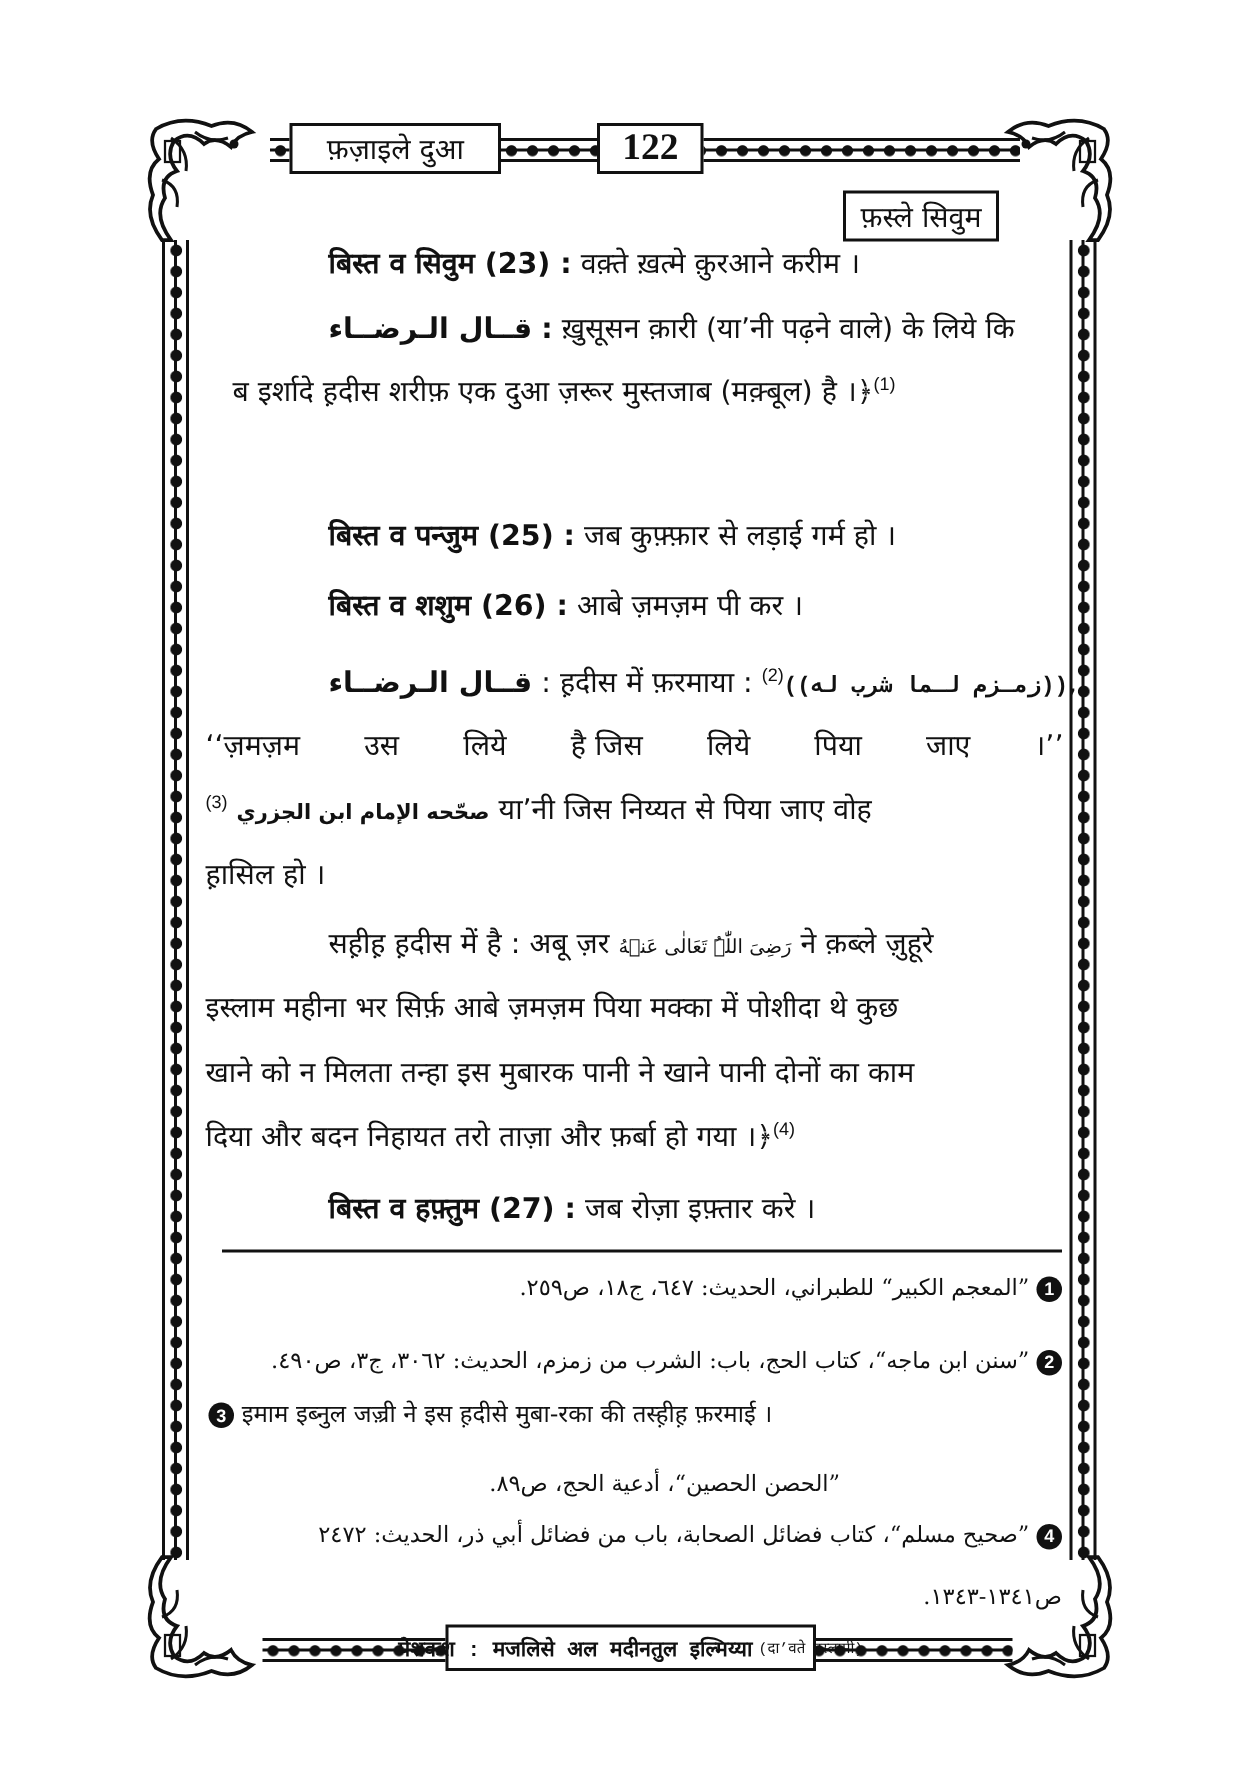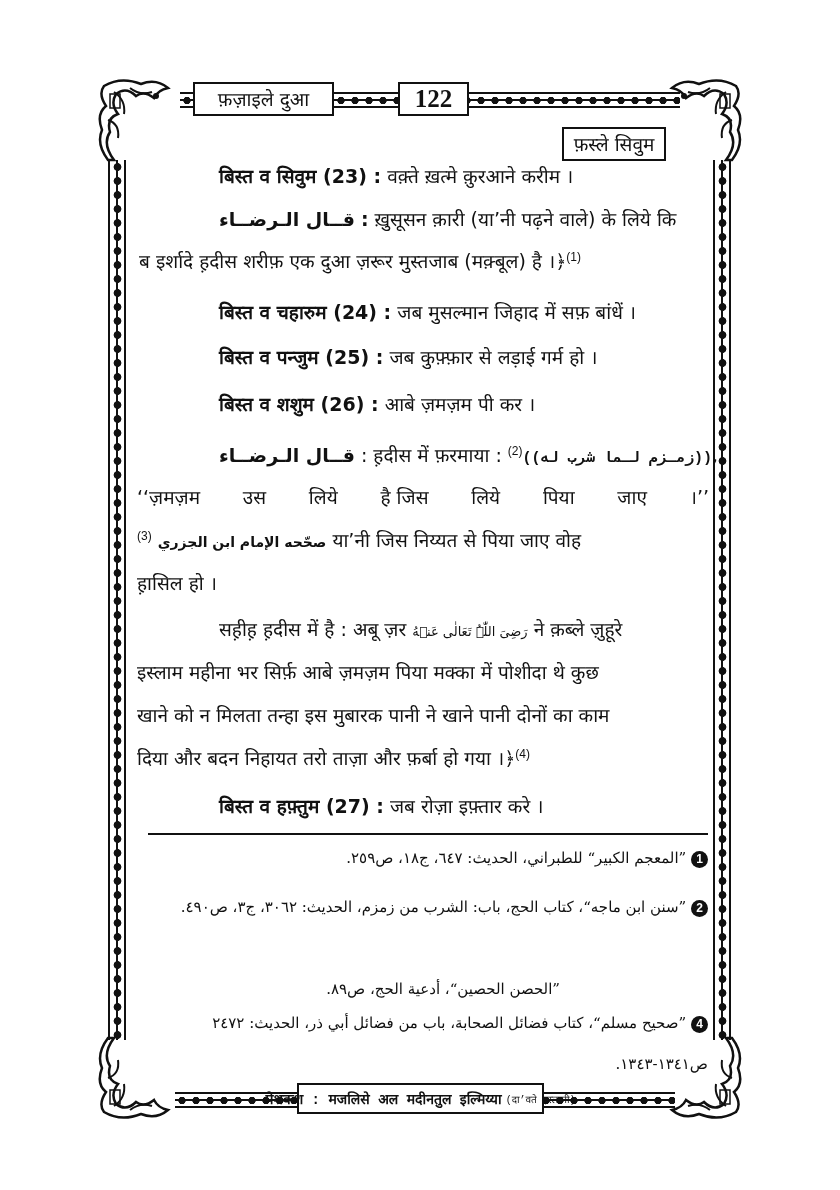--- a/index.html
+++ b/index.html
@@ -96,28 +96,24 @@
   <div class="line" style="left:219px; top:144px;margin-top:18px;">
     <span class="b">बिस्त व सिवुम (23) :</span>
     <span>वक़्ते ख़त्मे क़ुरआने करीम ।</span>
   </div>
 
   <div class="line" style="left:219px; top:205px;">
     <span class="arb">قــال الـرضــاء</span>
     <span class="b">:</span>
     <span>ख़ुसूसन क़ारी (या’नी पढ़ने वाले) के लिये कि</span>
   </div>
-  <div class="line" style="left:139px; top:247px;">
+  <div class="line" style="left:155px; top:247px;">
     <span>ब इर्शादे ह़दीस शरीफ़ एक दुआ ज़रूर मुस्तजाब (मक़्बूल) है ।</span><span>﴿</span><span class="sup">(1)</span>
   </div>
 
-  <div class="line" style="left:219px; top:298px;">
-    <span class="b">बिस्त व चहारुम (24) :</span>
-    <span>जब मुसल्मान जिहाद में सफ़ बांधें ।</span>
-  </div>
   <div class="line" style="left:219px; top:343px;">
     <span class="b">बिस्त व पन्जुम (25) :</span>
     <span>जब कुफ़्फ़ार से लड़ाई गर्म हो ।</span>
   </div>
   <div class="line" style="left:219px; top:390px;">
     <span class="b">बिस्त व शशुम (26) :</span>
     <span>आबे ज़मज़म पी कर ।</span>
   </div>
 
   <div class="line" style="left:219px; top:441px;">
@@ -163,20 +159,24 @@
   <div class="rule" style="left:148px; top:833px; width:560px;"></div>
 
   <div class="fn rtl" style="right:132px; top:846px;margin-left:48px;">
     <span class="badge">1</span>
     <span>”المعجم الكبير“ للطبراني، الحديث: ٦٤٧، ج١٨، ص٢٥٩.</span>
   </div>
   <div class="fn rtl" style="right:132px; top:895px;">
     <span class="badge">2</span>
     <span>”سنن ابن ماجه“، كتاب الحج، باب: الشرب من زمزم، الحديث: ٣٠٦٢، ج٣، ص٤٩٠.</span>
   </div>
+  <div class="fn" style="left:139px; top:931px; font-size:16px;">
+    <span class="badge">3</span>
+    <span>इमाम इब्नुल जज़्री ने इस ह़दीसे मुबा-रका की तस्ह़ीह़ फ़रमाई ।</span>
+  </div>
   <div class="fn rtl" style="right:280px; top:977px;">”الحصن الحصين“، أدعية الحج، ص٨٩.</div>
   <div class="fn rtl" style="right:132px; top:1011px;">
     <span class="badge">4</span>
     <span>”صحيح مسلم“، كتاب فضائل الصحابة، باب من فضائل أبي ذر، الحديث: ٢٤٧٢</span>
   </div>
   <div class="fn rtl" style="right:132px; top:1052px;">ص١٣٤١-١٣٤٣.</div>
 
   <div class="fbox" style="left:297px; top:1083px; width:247px; height:31px;">
     <span>पेशकश : मजलिसे अल मदीनतुल इल्मिय्या</span>
     <span class="org">(दा’वते इस्लामी)</span>

